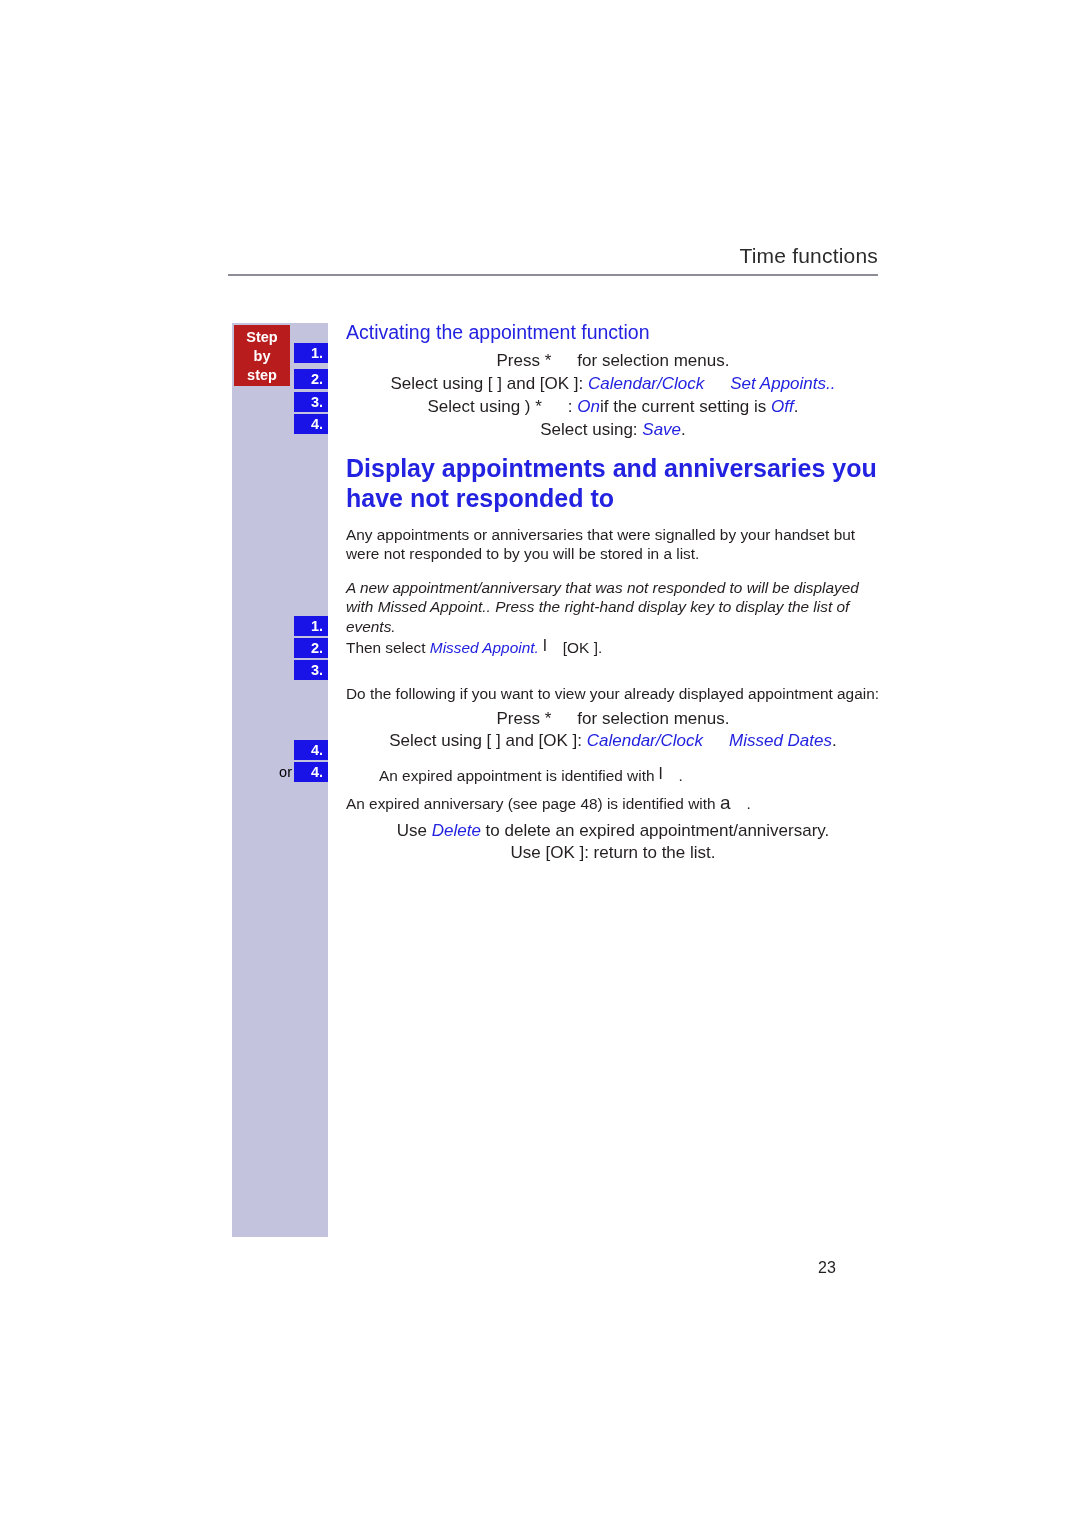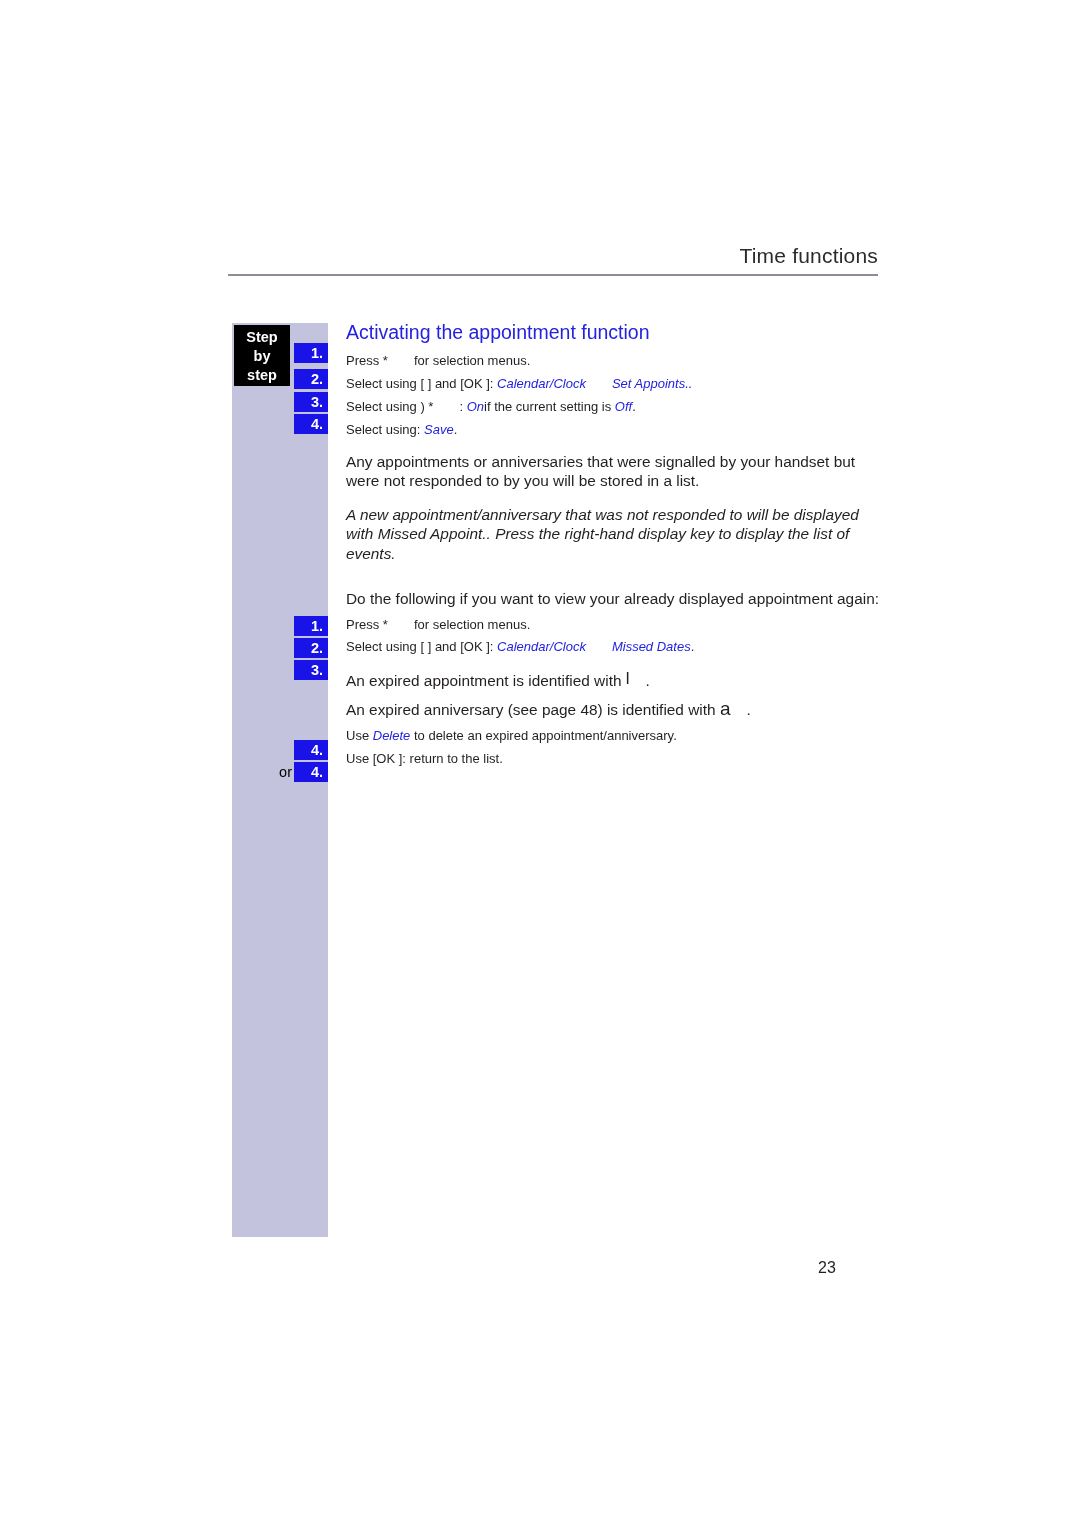--- a/index.html
+++ b/index.html
@@ -57,21 +57,21 @@
     height: 914px;
     background: #c3c3de;
   }
 
   .stepbystep {
     position: absolute;
     left: 234px;
     top: 325px;
     width: 56px;
     height: 61px;
-    background: #000000;
+    background: #b91c1c;
     color: #ffffff;
     font-size: 14.5px;
     font-weight: bold;
     line-height: 19px;
     text-align: center;
     padding-top: 3px;
     box-sizing: border-box;
   }
 
   
@@ -125,23 +125,24 @@
   }
 
   p.body {
     font-size: 15.4px;
     line-height: 19.5px;
     margin: 0;
     color: #231f20;
   }
 
   .step-line {
-    font-size: 13px;
+    font-size: 17px;
     line-height: 19.5px;
     color: #231f20;
+    text-align: center;
   }
 
   i.mi {
     font-style: italic;
     color: #2222e0;
   }
 
   
   .sym-gap { display: inline-block; width: 26px; }
   .sym-gap-sm { display: inline-block; width: 16px; }
@@ -213,39 +214,45 @@
       <span>Select using ) *</span><span class="sym-gap"></span><span>:</span>
       <i class="mi">On</i><span>if the current setting is</span>
       <i class="mi">Off</i><span>.</span>
     </div>
 
     <div class="step-line" style="margin-top:3.5px;">
       <span>Select using:</span>
       <i class="mi">Save</i><span>.</span>
     </div>
 
+    <h1 class="h-main" style="margin-top:13px;">Display appointments and anniversaries you have not responded to</h1>
 
     <p class="body" style="margin-top:12px;">Any appointments or anniversaries that were signalled by your handset but were not responded to by you will be stored in a list.</p>
 
     <p class="body" style="margin-top:14px;font-style:italic;">A new appointment/anniversary that was not responded to will be displayed with   Missed Appoint.. Press the right-hand display key to display the list of events.</p>
 
+    <p class="body">
+      <span>Then select</span>
+      <i class="mi">Missed Appoint.</i>
+      <span class="glyph-bar">l</span><span class="sym-gap-sm"></span><span>[OK ].</span>
+    </p>
 
     <p class="body" style="margin-top:26px;">Do the following if you want to view your already displayed appointment again:</p>
 
     <div class="step-line" style="margin-top:6px;">
       <span>Press *</span><span class="sym-gap"></span><span>for selection menus.</span>
     </div>
 
     <div class="step-line" style="margin-top:2.5px;">
       <span>Select using [   ] and [OK ]:</span>
       <i class="mi">Calendar/Clock</i><span class="sym-gap"></span><i class="mi">Missed Dates</i><span>.</span>
     </div>
 
 
-    <p class="body" style="margin-top:13px;">
+    <p class="body" style="margin-top:13px;margin-left:33px;">
       <span>An expired appointment is identified with</span>
       <span class="glyph-bar">l</span><span class="sym-gap-sm"></span><span>.</span>
     </p>
 
     <p class="body" style="margin-top:8px;">
       <span>An expired anniversary (see page 48) is identified with</span>
       <span class="glyph-a">a</span><span class="sym-gap-sm"></span><span>.</span>
     </p>
 
     <div class="step-line" style="margin-top:7px;">

